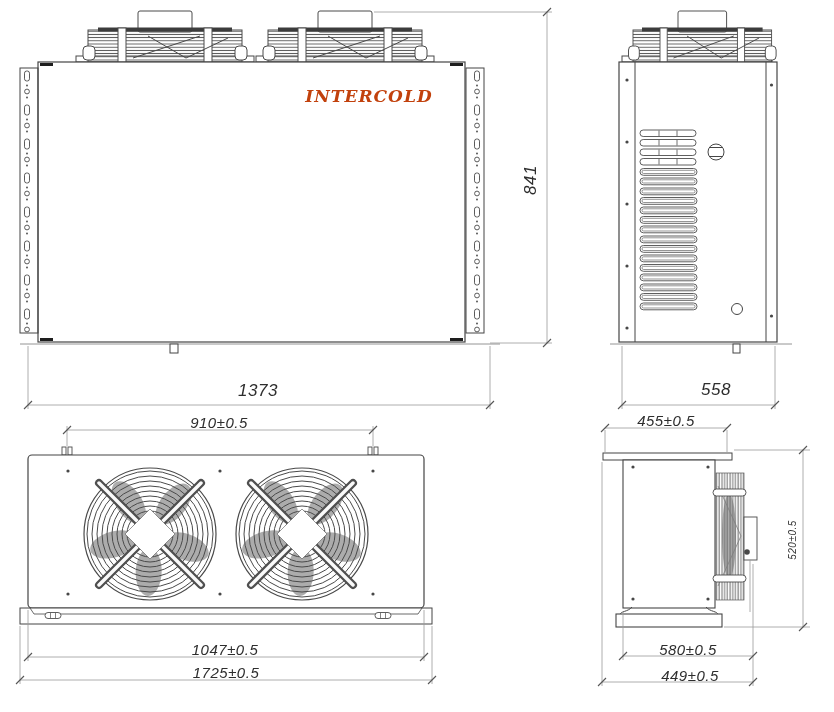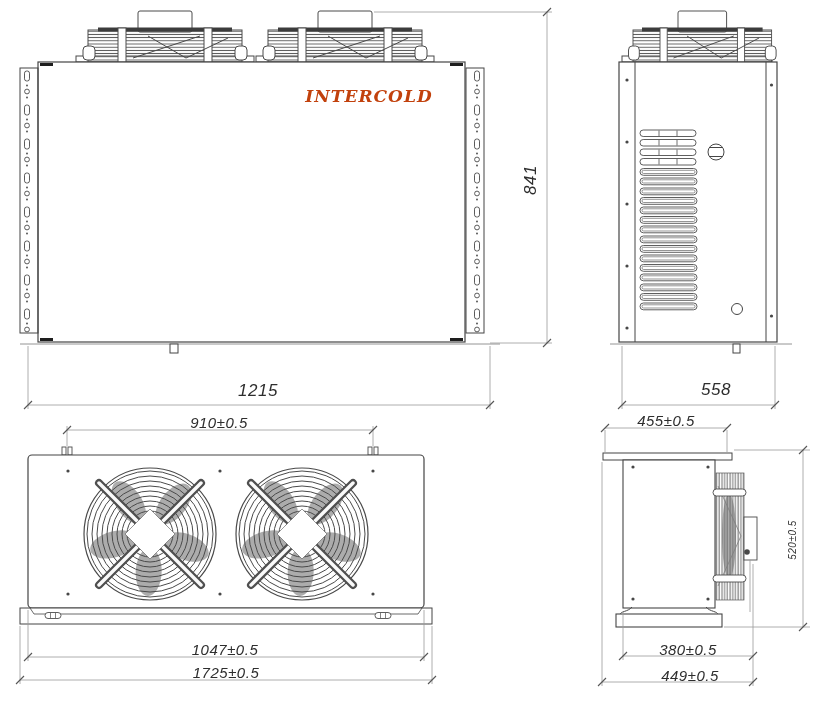--- a/index.html
+++ b/index.html
@@ -287,26 +287,26 @@
   <g stroke="#9a9a9a" stroke-width="0.8" fill="none">
     <line x1="602" y1="462" x2="602" y2="686"></line>
     <line x1="602" y1="682" x2="753" y2="682"></line>
     <use href="#tick" x="602" y="682"></use>
         <use href="#tick" x="753" y="682"></use>
   </g>
 </svg>
 
 <div class="brand" style="left:369px;top:96px;">INTERCOLD</div>
 
-<div class="lbl big" style="left:258px;top:391px;">1215</div>
+<div class="lbl big" style="left:258px;top:391px;">1373</div>
 <div class="lbl big vert" style="left:531px;top:180px;">841</div>
 <div class="lbl big" style="left:716px;top:390px;">558</div>
 
 <div class="lbl small" style="left:219px;top:422px;">910±0.5</div>
 <div class="lbl small" style="left:225px;top:649px;">1047±0.5</div>
 <div class="lbl small" style="left:226px;top:672px;">1725±0.5</div>
 
 <div class="lbl small" style="left:666px;top:420px;">455±0.5</div>
 <div class="lbl small vert" style="left:792px;top:540px;font-size:10px;">520±0.5</div>
-<div class="lbl small" style="left:688px;top:649px;">380±0.5</div>
+<div class="lbl small" style="left:688px;top:649px;">580±0.5</div>
 <div class="lbl small" style="left:690px;top:675px;">449±0.5</div>
 
 </div>
 
 </body></html>

